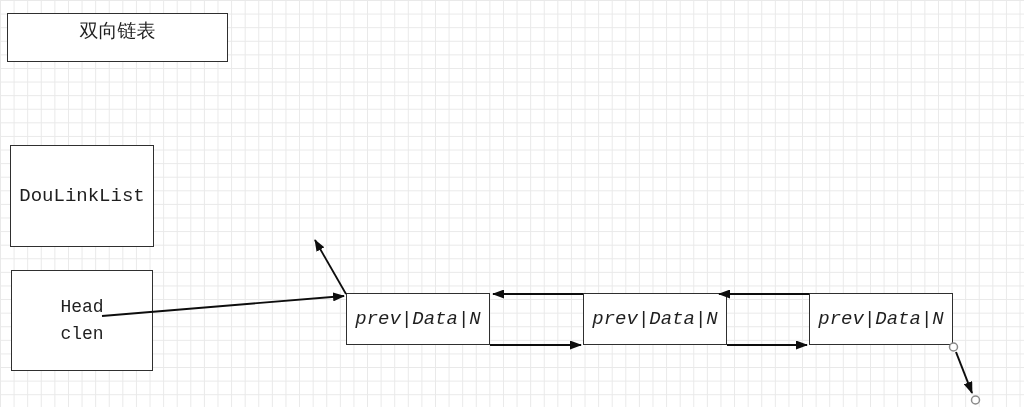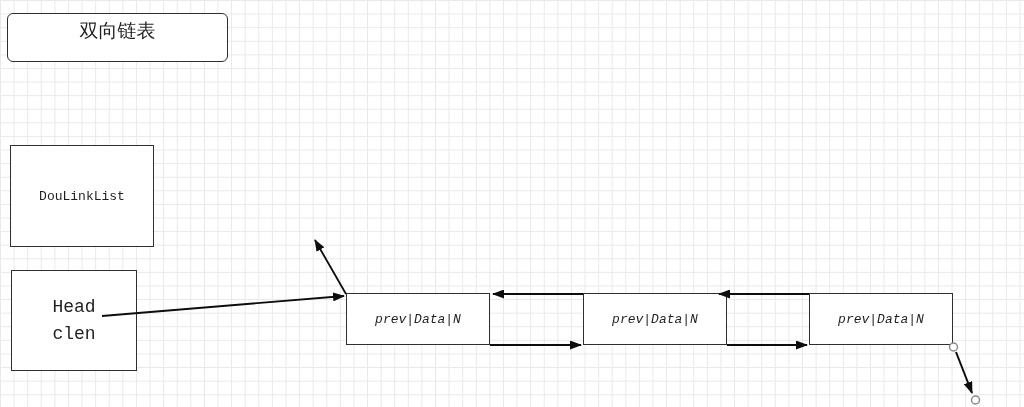--- a/index.html
+++ b/index.html
@@ -24,33 +24,32 @@
     overflow: hidden;
   }
   .box {
     position: absolute;
     background: #ffffff;
     border: 1px solid var(--box-border);
     color: var(--text);
     display: flex;
     align-items: center;
     justify-content: center;
-    font-size: 13px;
+    font-size: 19px;
   }
   .title-box {
     left: 7px; top: 13px; width: 221px; height: 49px;
     align-items: flex-start;
     padding-top: 4px;
     font-size: 19px;
     font-family: "Liberation Serif", "DejaVu Serif", serif;
-    border-radius: 6px;
   }
   .class-box { left: 10px; top: 145px; width: 144px; height: 102px; }
   .head-box {
-    left: 11px; top: 270px; width: 126px; height: 101px;
+    left: 11px; top: 270px; width: 142px; height: 101px;
     flex-direction: column;
     line-height: 27px;
     font-size: 18px;
   }
   .node {
     top: 293px; height: 52px; width: 144px; font-style: italic;
   }
   .node-1 { left: 346px; }
   .node-2 { left: 583px; }
   .node-3 { left: 809px; }

